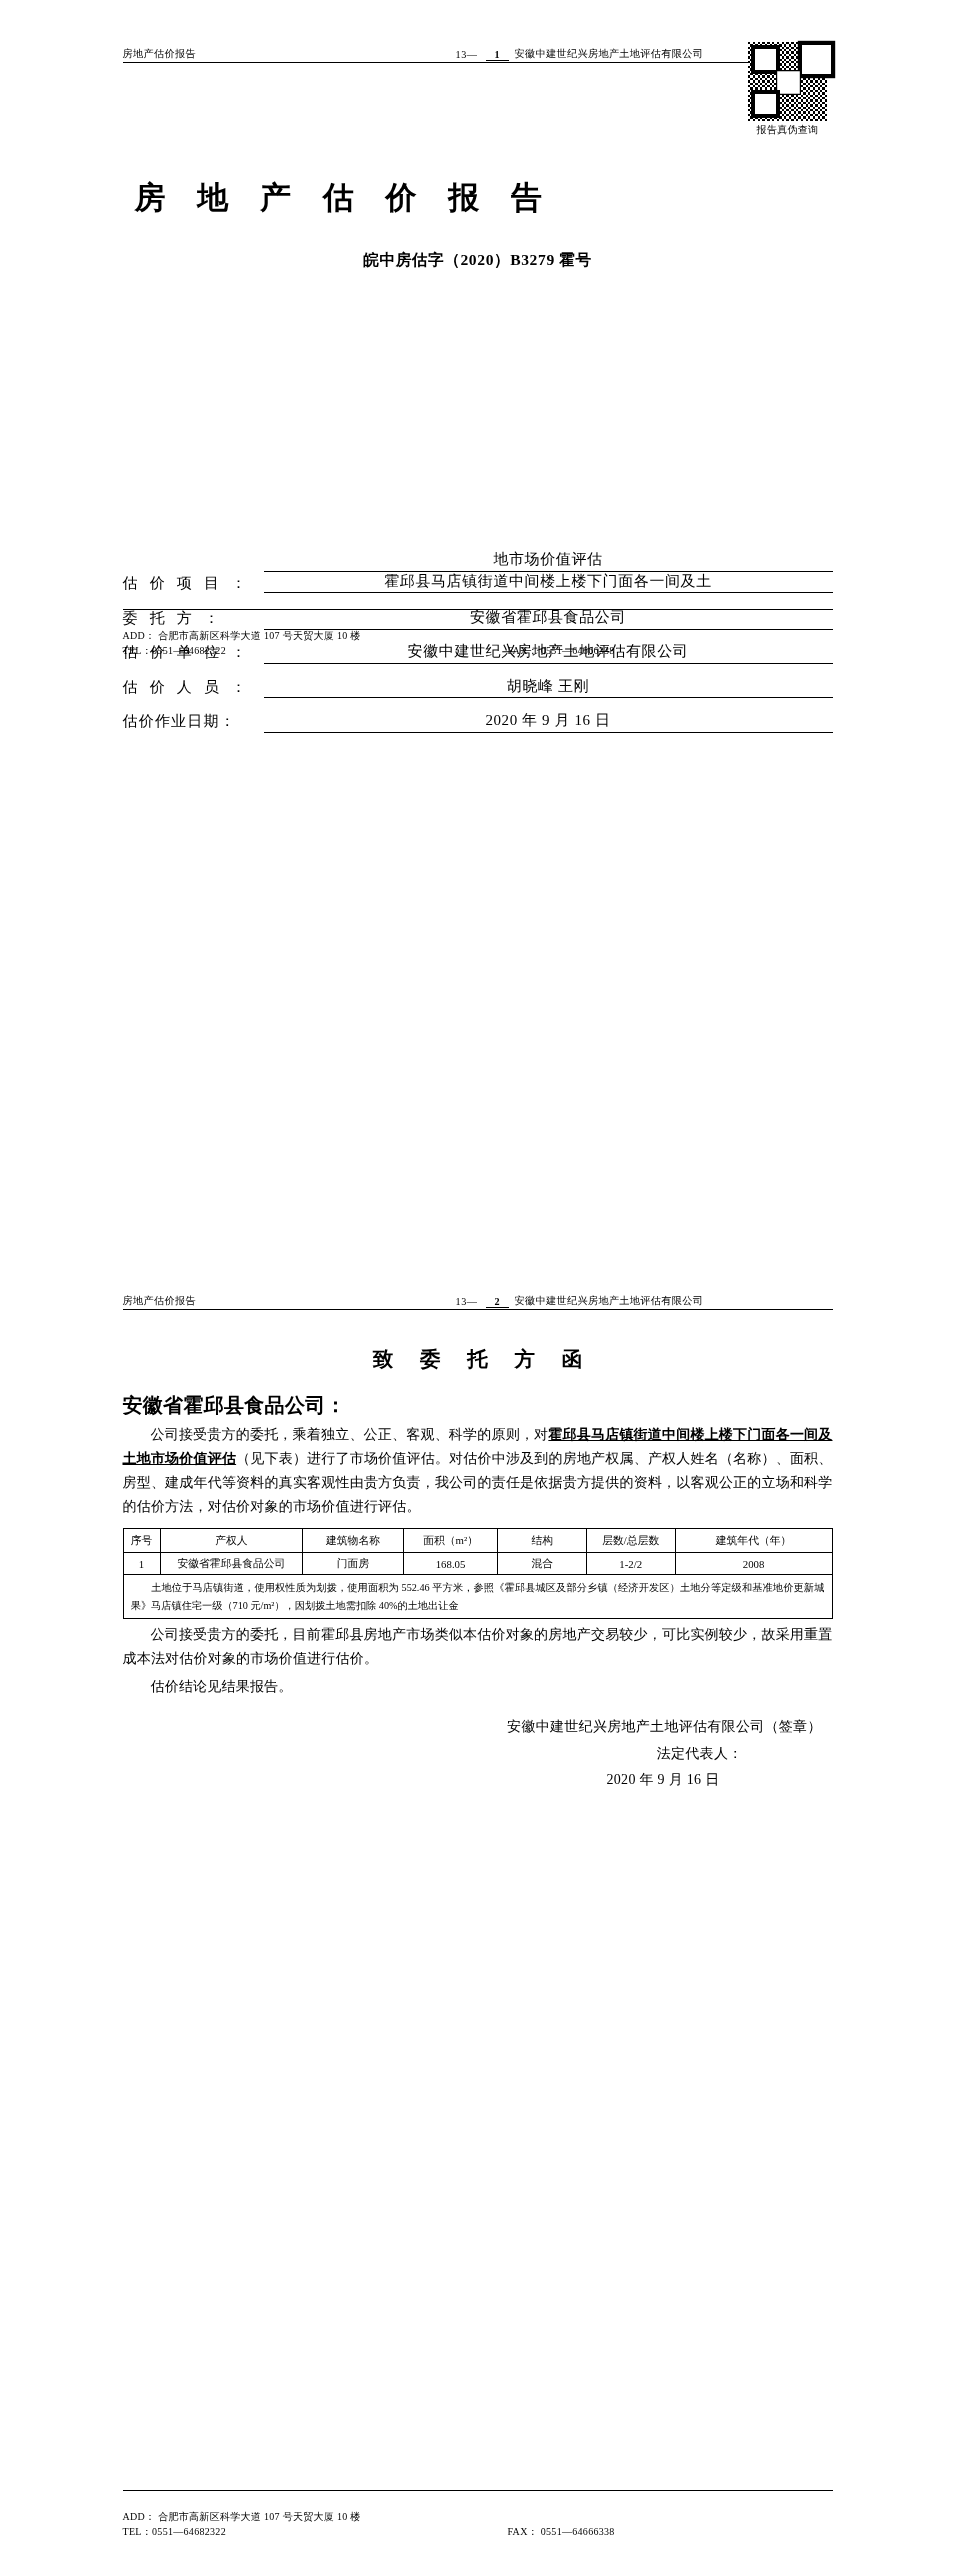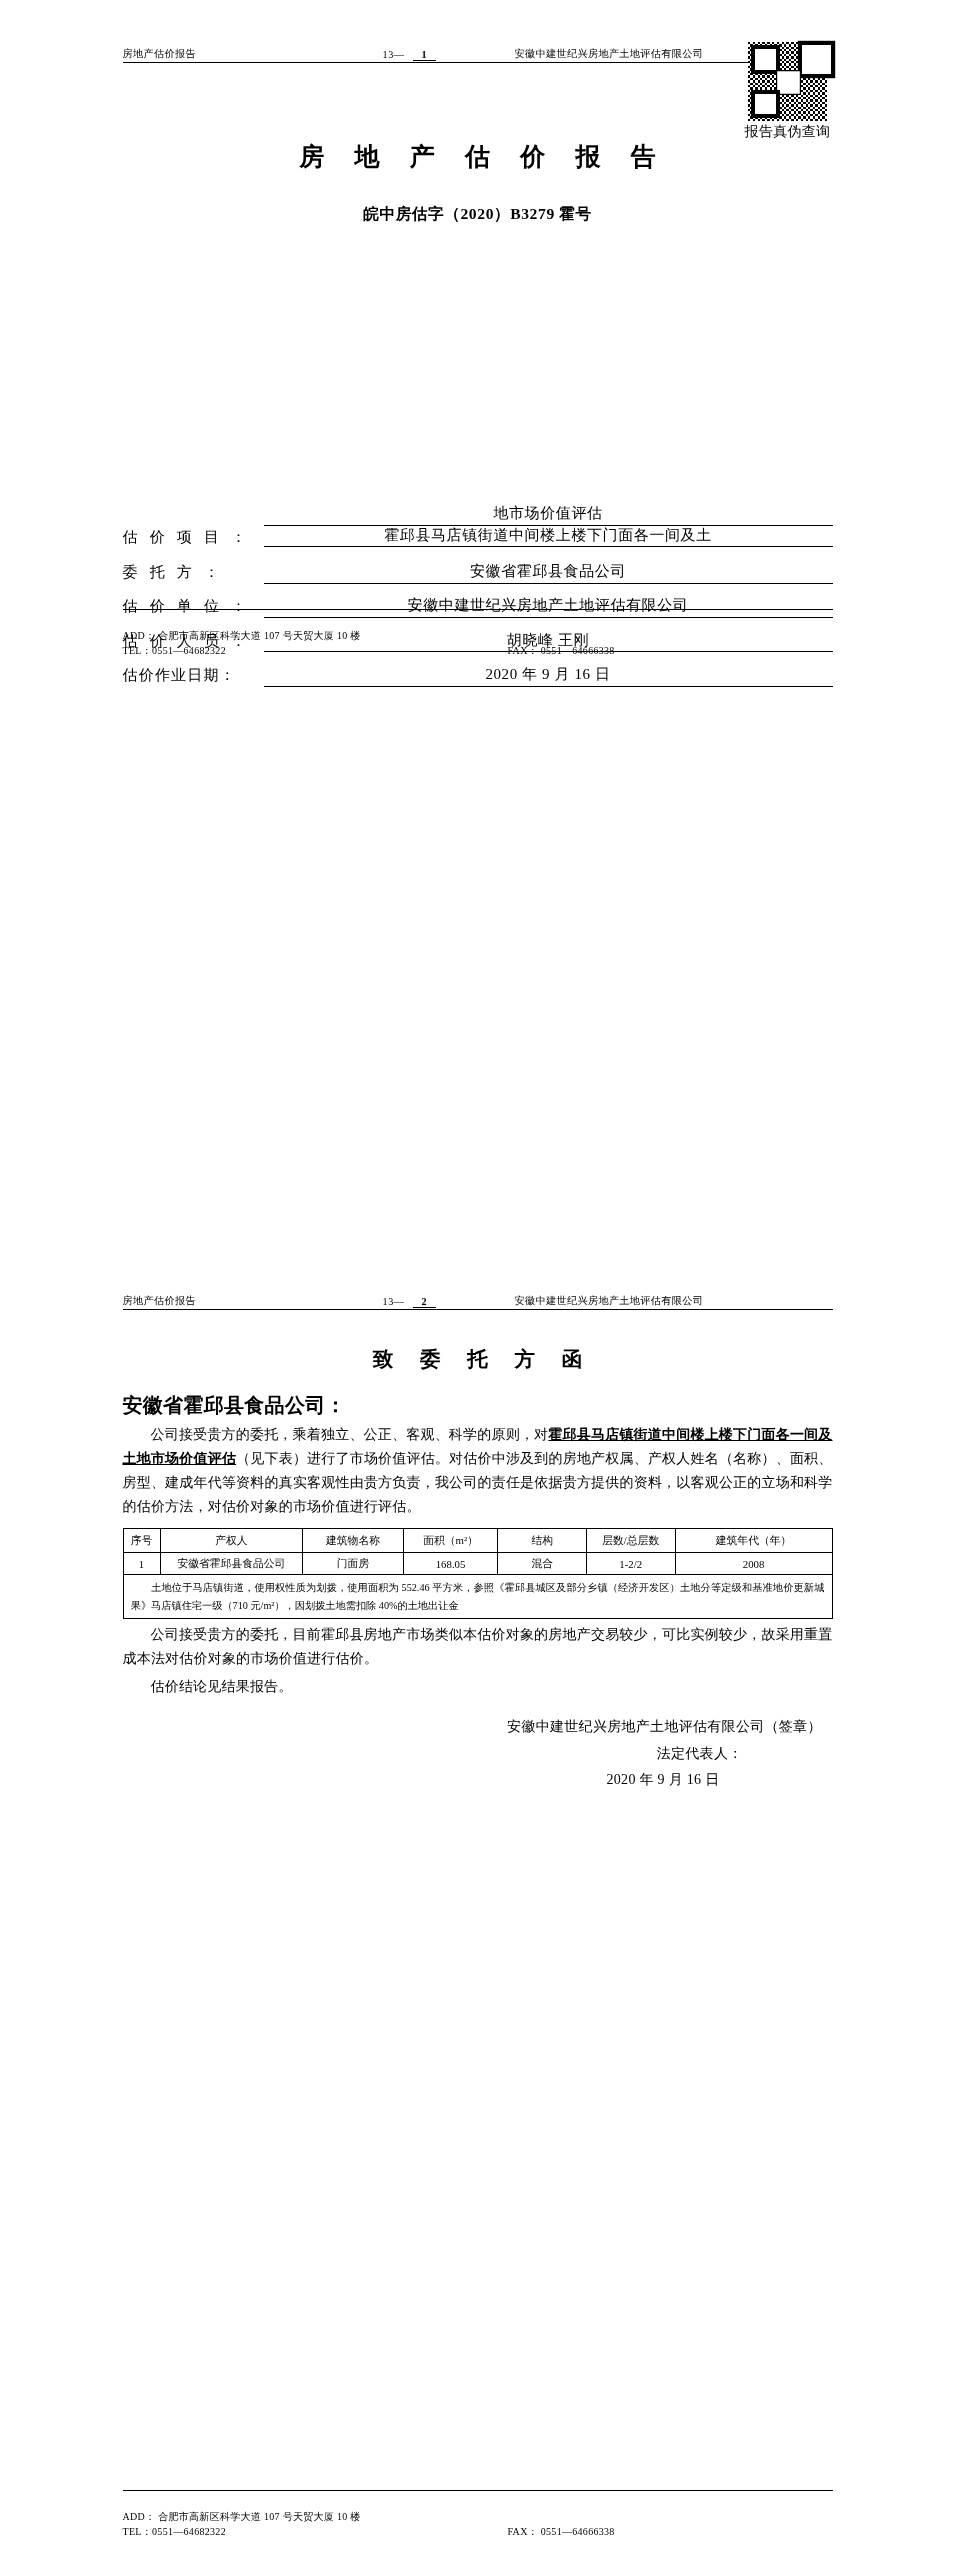--- a/index.html
+++ b/index.html
@@ -31,21 +31,21 @@
     display: flex;
     align-items: flex-end;
     font-size: 10.2px;
     letter-spacing: 0.3px;
     padding-bottom: 1px;
     border-bottom: 0.9px solid #000;
   }
   .run-head .rh-left { width: 187px; }
   .run-head .rh-mid {
     width: 199px;
-    text-align: center;
+    text-align: right;
     letter-spacing: 0.6px;
   }
   .run-head .rh-mid .pg {
     display: inline-block;
     border-bottom: 0.6px solid #000;
     padding: 0 8.4px;
     margin-left: 8.4px;
     font-weight: bold;
   }
   .run-head .rh-right {
@@ -82,30 +82,29 @@
   .qr-box::before { top: 3px; left: 3px; box-shadow: 51px 0 0 0 #fff, 51px 0 0 4.2px #000; }
   .qr-box::after { bottom: 3px; left: 3px; }
   .qr-inner {
     position: absolute;
     left: 28px; top: 28px;
     width: 25px; height: 25px;
     background: #fff;
     box-shadow: 0 0 0 1.2px #000 inset;
   }
   .qr-caption {
-    font-size: 14px;
+    font-size: 10px;
     letter-spacing: 0.3px;
     margin-top: 1.8px;
   }
 
   
   .doc-title {
-    margin-top: 77px;
-    text-align: center;
-    font-size: 25px;
+    margin-top: 114px;
+    font-size: 31px;
     font-weight: bold;
     letter-spacing: 12px;
     font-family: "Liberation Serif", "DejaVu Serif", serif;
     text-indent: 12px;
   }
   .doc-code {
     margin-top: 31px;
     text-align: center;
     font-size: 15.6px;
     font-weight: bold;

